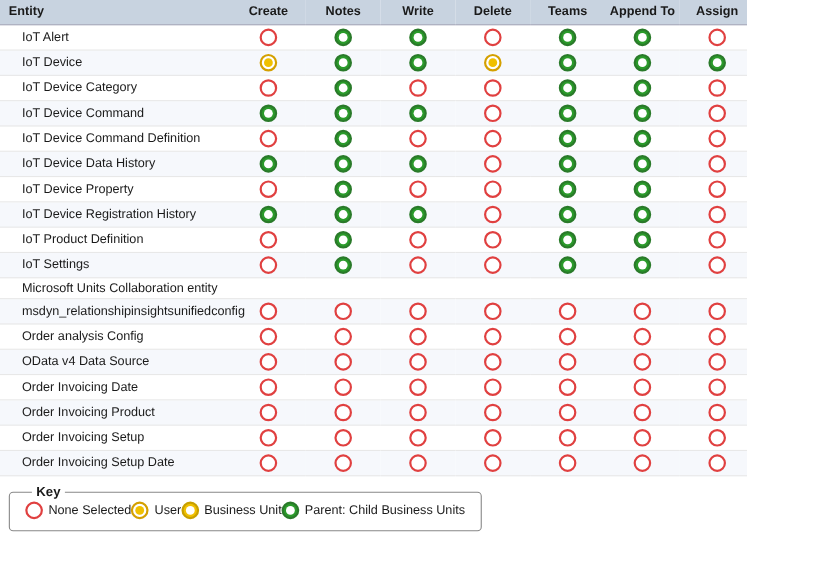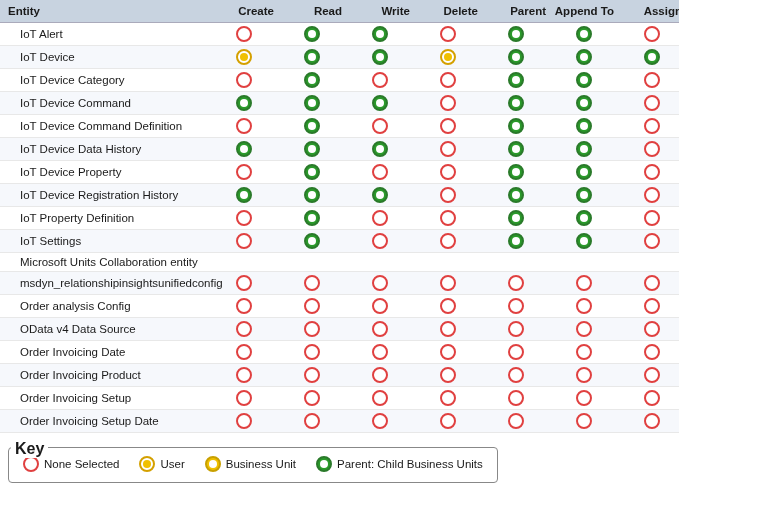--- a/index.html
+++ b/index.html
@@ -17,21 +17,21 @@
     table {
       width: 100%;
       border-collapse: collapse;
       table-layout: fixed;
     }
     thead tr {
       background: #c8d3e0;
     }
     thead th {
       padding: 5px 4px;
-      text-align: right;
+      text-align: center;
       font-weight: 600;
       font-size: 11.5px;
       border-bottom: 1px solid #aab;
     }
     thead th:first-child {
       text-align: left;
       padding-left: 8px;
     }
     tbody tr {
       border-bottom: 1px solid #e8e8e8;
@@ -121,53 +121,52 @@
       margin: 14px 8px 8px 8px;
       border: 1px solid #888;
       border-radius: 4px;
       padding: 8px 14px 10px 14px;
       display: inline-block;
       position: relative;
     }
     .key-title {
       position: absolute;
       top: -8px;
-      left: 2px;
+      left: 20px;
       background: #fff;
       padding: 0 4px;
-      font-size: 16px;
+      font-size: 12px;
       font-weight: 600;
     }
     .key-items {
       display: flex;
       align-items: center;
-      gap: 20px;
       flex-wrap: wrap;
     }
     .key-item {
       display: flex;
       align-items: center;
       gap: 5px;
       font-size: 11.5px;
     }
   </style>
 </head>
 <body>
 
 <div class="container">
   <table>
     <thead>
       <tr>
 
       <th class="col-entity">Entity</th>
           <th class="col-perm">Create</th>
-          <th class="col-perm">Read</th>
+          <th class="col-perm">Notes</th>
           <th class="col-perm">Write</th>
           <th class="col-perm">Delete</th>
-          <th class="col-perm">Parent</th>
+          <th class="col-perm">Teams</th>
           <th class="col-perm">Append To</th>
           <th class="col-perm">Assign</th>
           <th class="col-perm">Share</th>
         </tr>
     </thead>
     <tbody id="table-body">
     <tr>
           <td>IoT Alert</td>
           <td><span class="circle none"></span></td>
           <td><span class="circle parent"></span></td>
@@ -249,21 +248,21 @@
           <td><span class="circle parent"></span></td>
           <td><span class="circle parent"></span></td>
           <td><span class="circle parent"></span></td>
           <td><span class="circle none"></span></td>
           <td><span class="circle parent"></span></td>
           <td><span class="circle parent"></span></td>
           <td><span class="circle none"></span></td>
           <td><span class="circle none"></span></td>
         </tr>
         <tr>
-          <td>IoT Property Definition</td>
+          <td>IoT Product Definition</td>
           <td><span class="circle none"></span></td>
           <td><span class="circle parent"></span></td>
           <td><span class="circle none"></span></td>
           <td><span class="circle none"></span></td>
           <td><span class="circle parent"></span></td>
           <td><span class="circle parent"></span></td>
           <td><span class="circle none"></span></td>
           <td><span class="circle none"></span></td>
         </tr>
         <tr>

